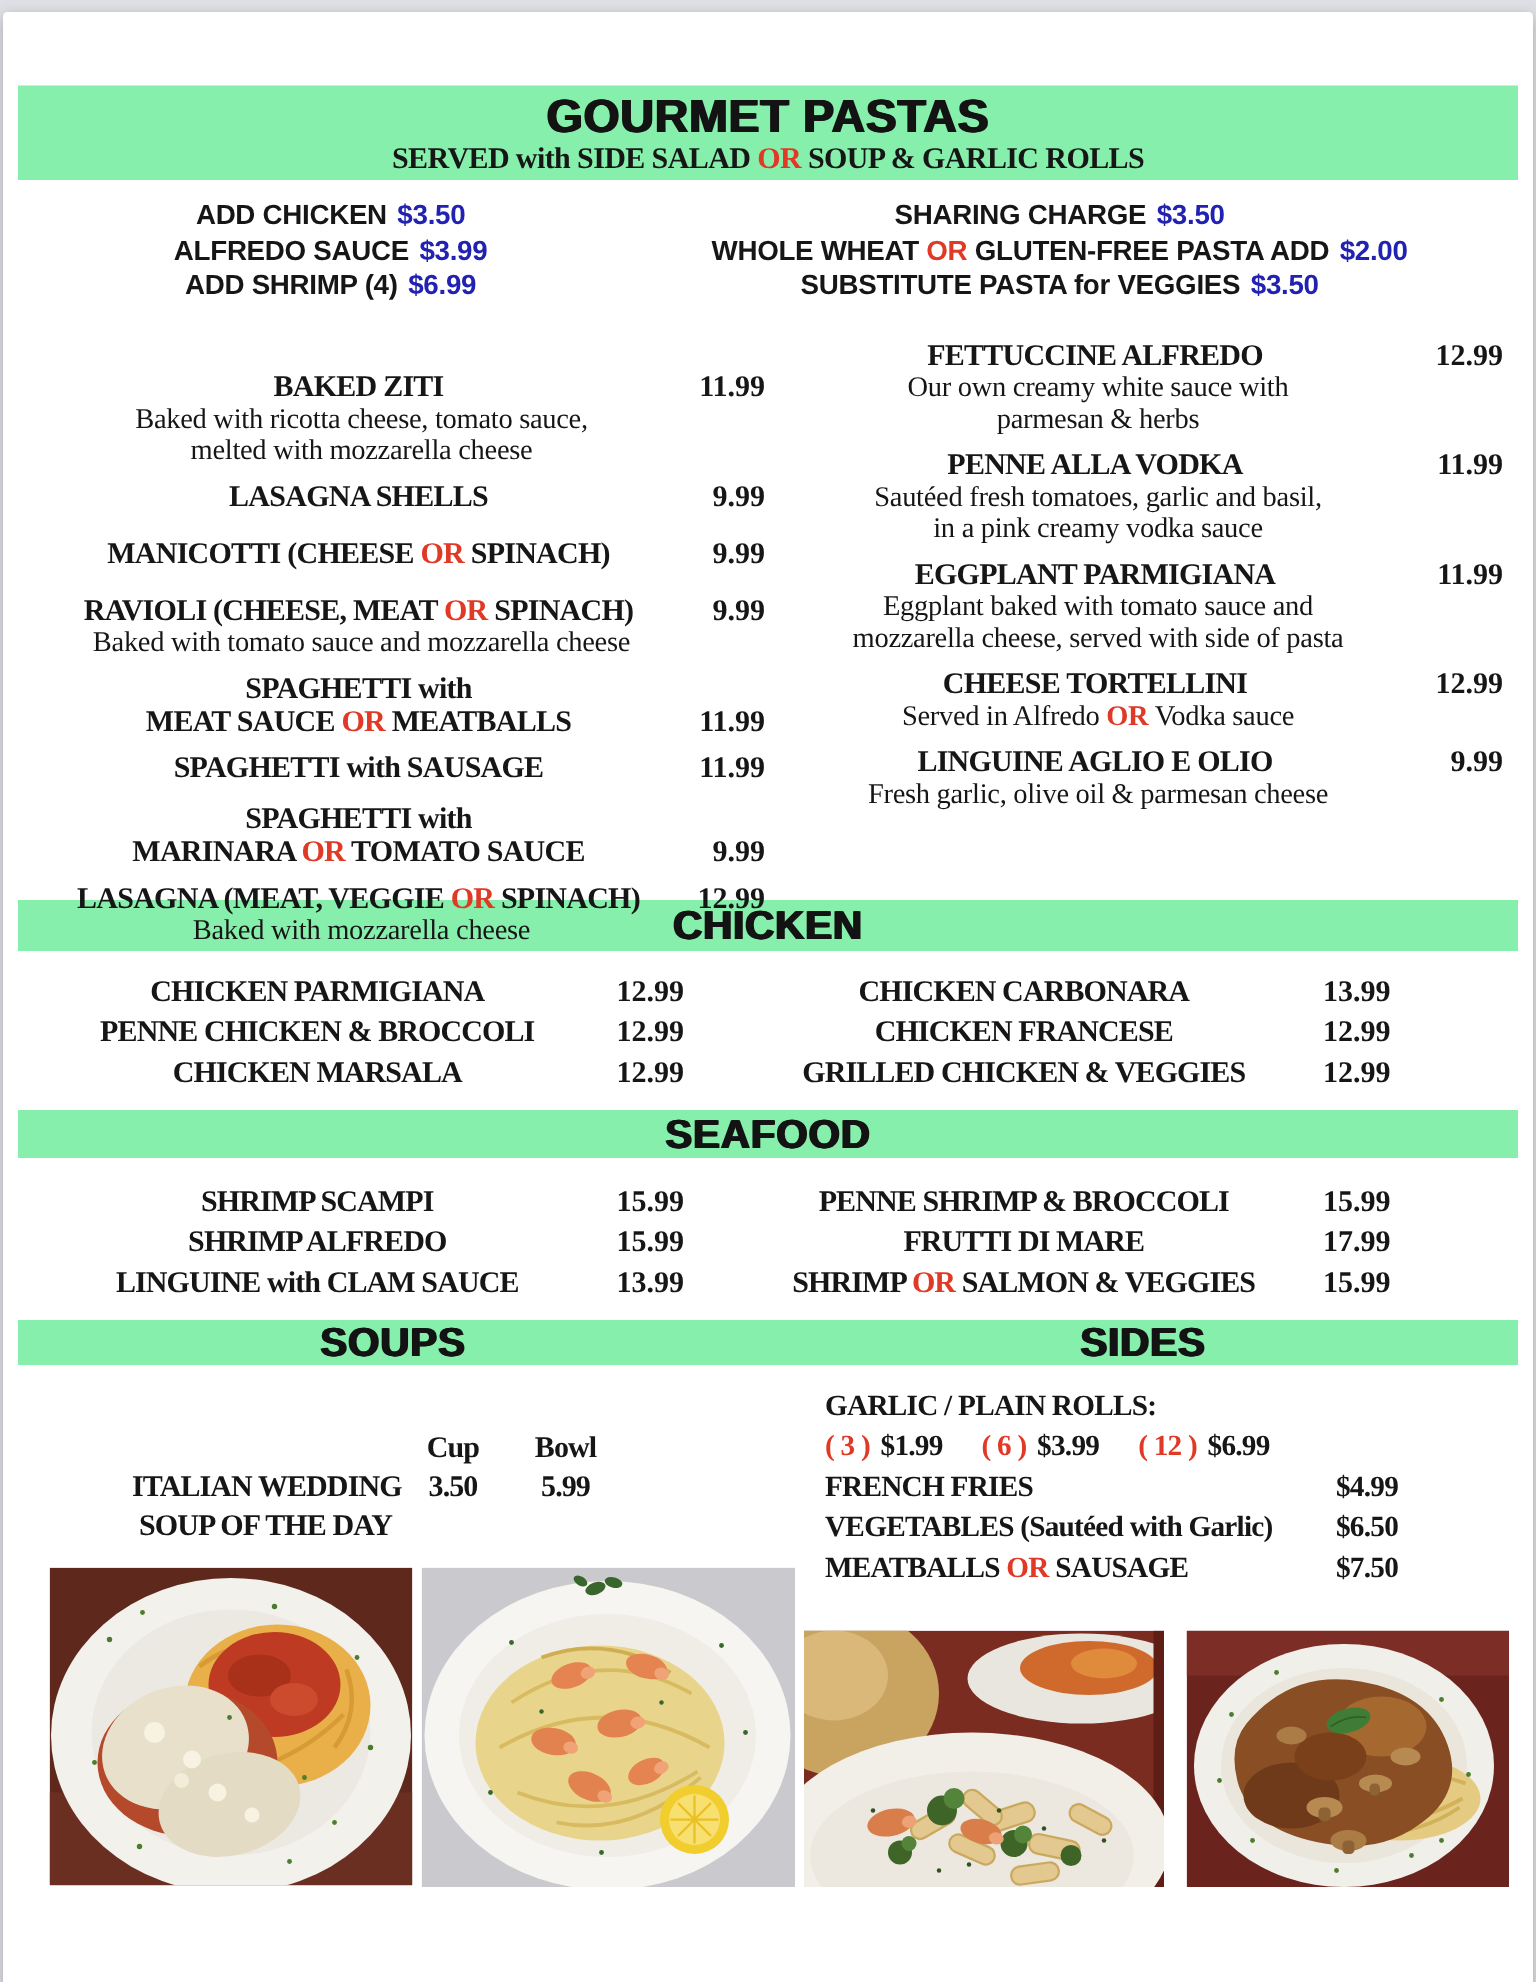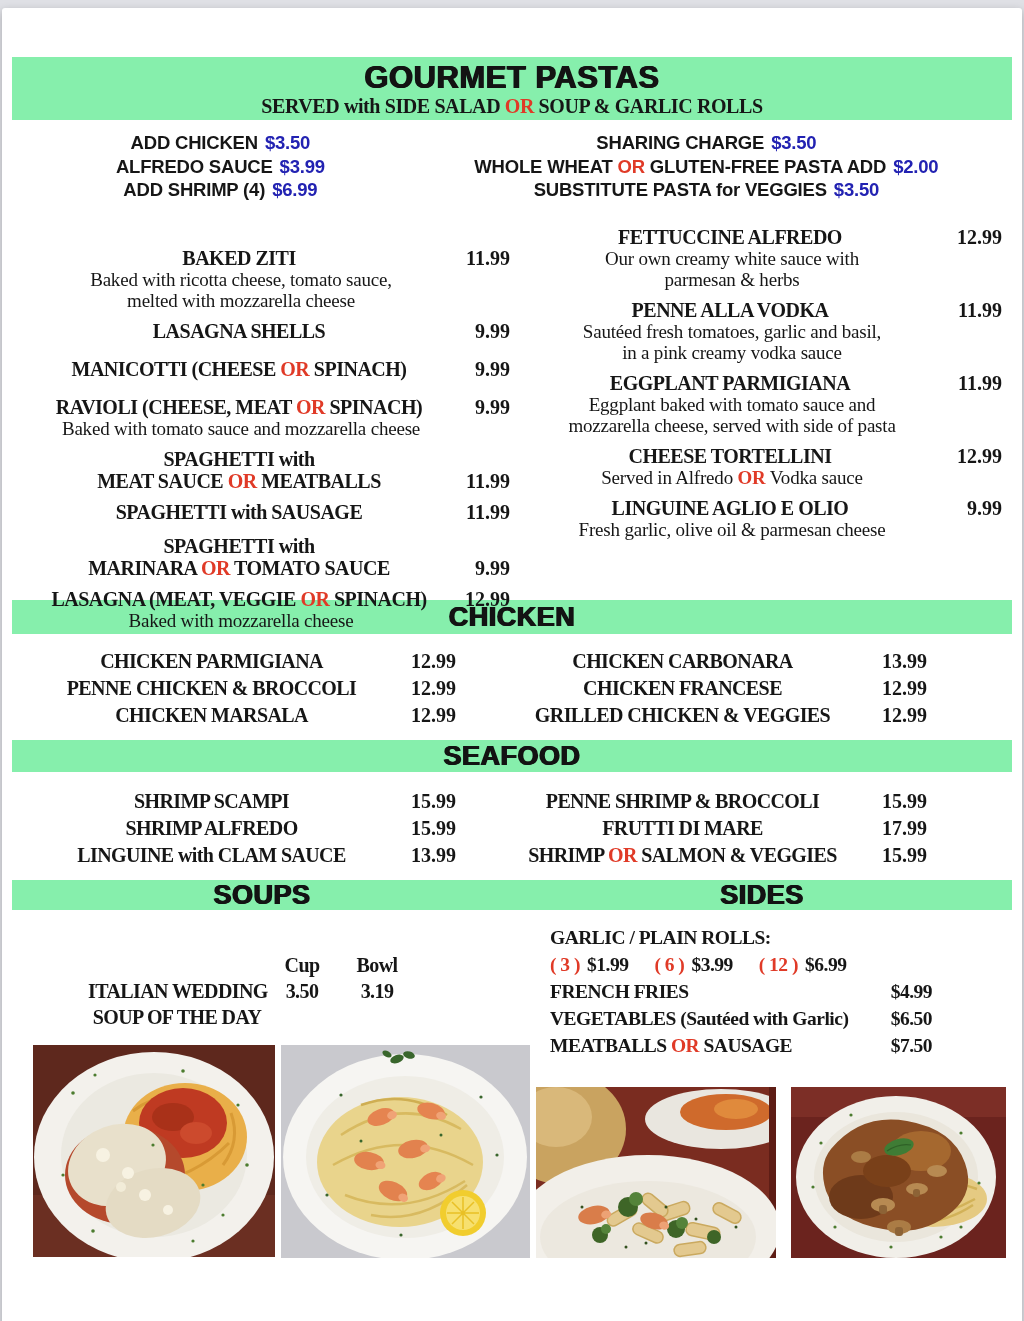--- a/index.html
+++ b/index.html
@@ -282,21 +282,21 @@
   </div>
 
   <div class="ss">
     <div class="ss-soups">
       <div class="soups-grid">
         <div class="c"></div>
         <div class="c">Cup</div>
         <div class="c">Bowl</div>
         <div class="c">ITALIAN WEDDING</div>
         <div class="c">3.50</div>
-        <div class="c">3.19</div>
+        <div class="c">5.99</div>
         <div class="c">SOUP OF THE DAY</div>
         <div class="c"></div>
         <div class="c"></div>
       </div>
     </div>
     <div class="ss-sides">
       <div class="sides-inner">
         <div class="side-row">
             <div class="nm">GARLIC / PLAIN ROLLS:</div>
           </div>

